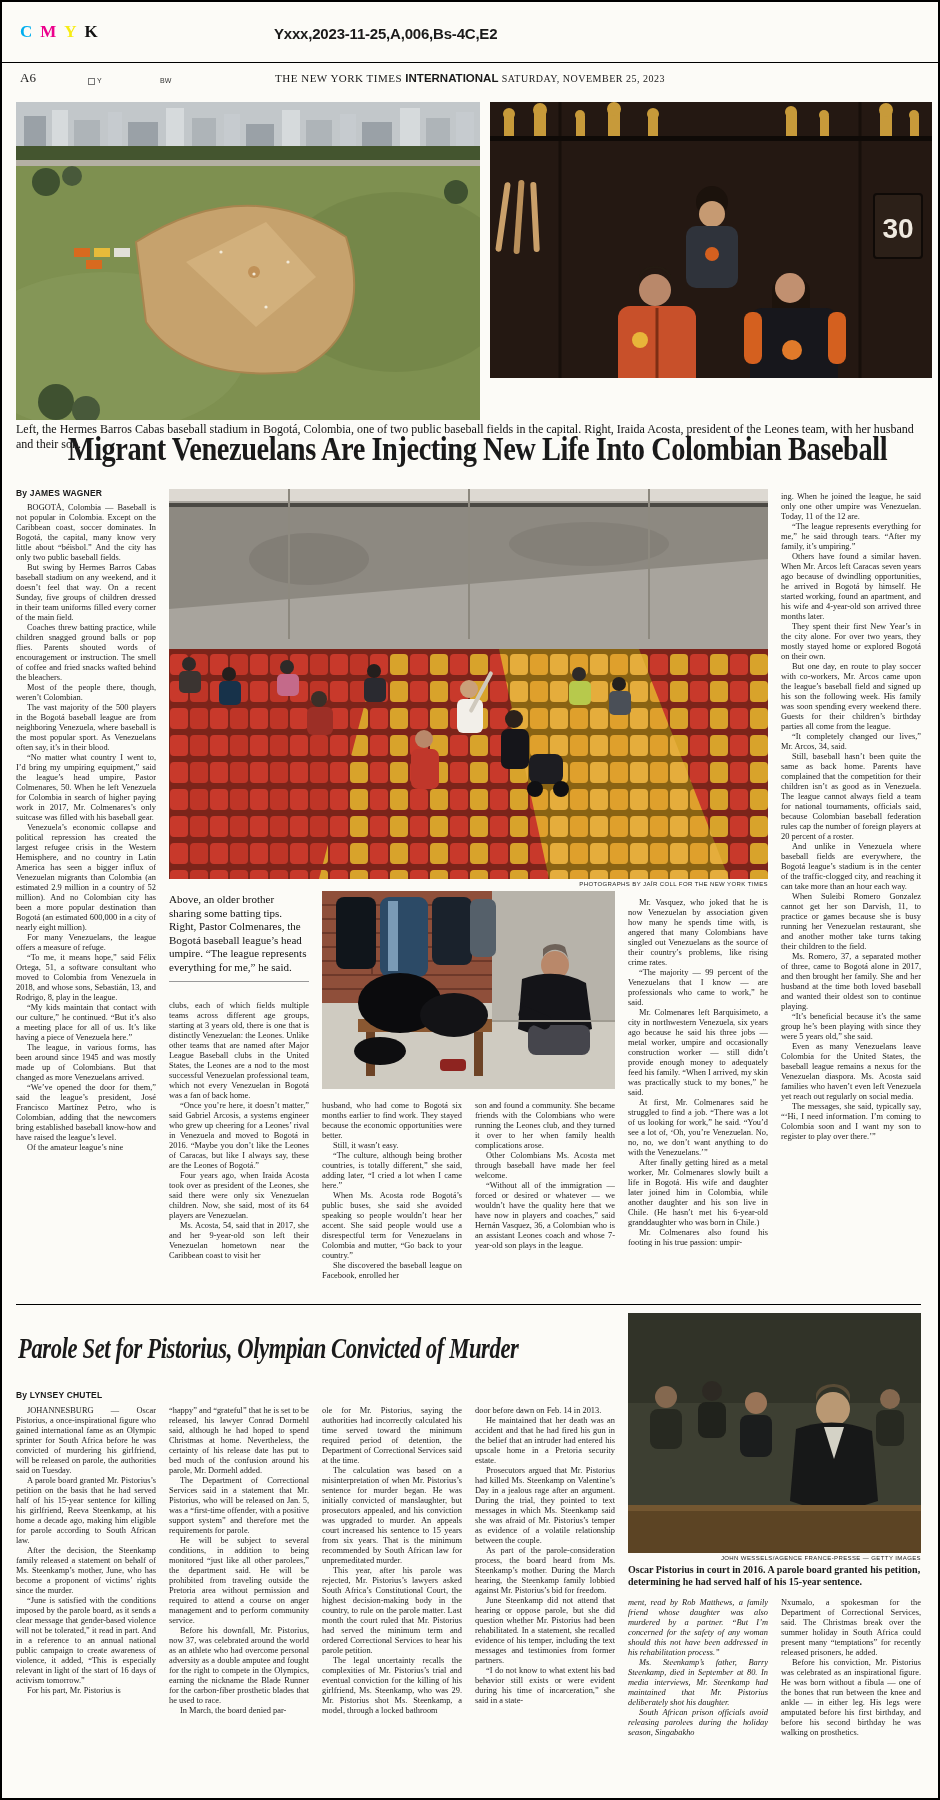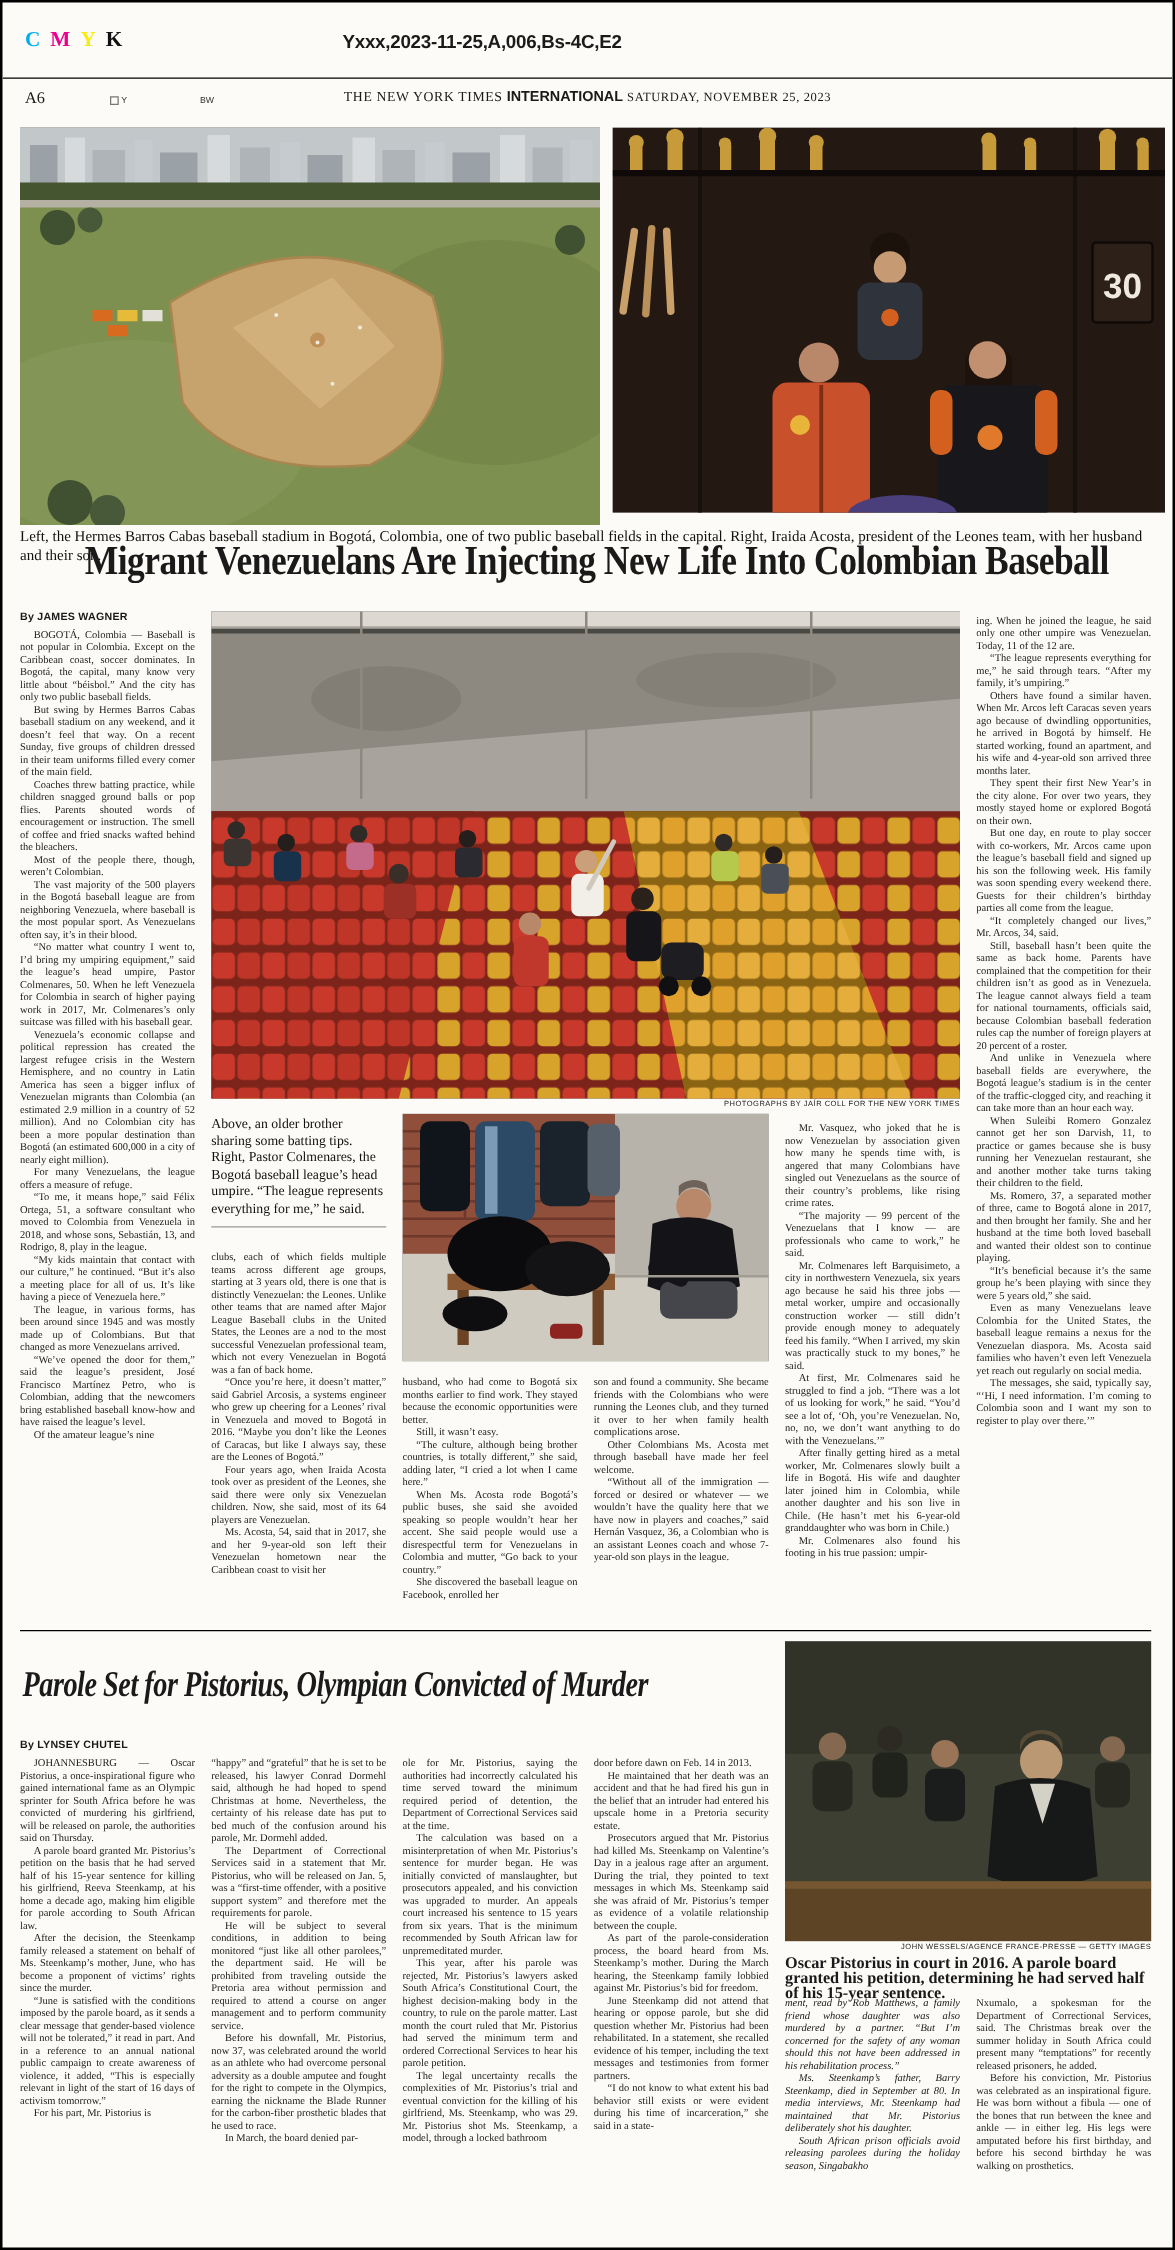--- a/index.html
+++ b/index.html
@@ -22,21 +22,21 @@
   .mast .date{font-size:10px;}
   
   .photo{position:absolute;overflow:hidden;background:#888;}
   .photo svg{display:block;}
   
   .caption-strip{position:absolute;left:14px;top:420px;width:905px;font-size:12px;color:#111;}
   .credit{position:absolute;font-family:"Liberation Sans",sans-serif;font-size:6px;
           letter-spacing:0.4px;color:#222;text-align:right;text-transform:uppercase;}
   .inline-cap{position:absolute;left:167px;top:891px;width:140px;font-size:11px;line-height:13.6px;
               border-bottom:1px solid #999;padding-bottom:6px;color:#111;}
-  .photo-cap{position:absolute;left:626px;top:1562px;width:293px;font-size:13px;line-height:12px;font-weight:bold;font-family:Liberation Serif, serif;}
+  .photo-cap{position:absolute;left:626px;top:1562px;width:293px;font-size:10px;line-height:12px;font-weight:bold;font-family:Liberation Serif, serif;}
   
   .headline-a1{position:absolute;left:0;top:429px;width:940px;text-align:center;font-size:33px;
                font-weight:bold;white-space:nowrap;transform:scaleX(0.86);letter-spacing:-0.5px;}
   .headline-a2{position:absolute;left:16px;top:1330px;font-size:29px;font-weight:bold;font-style:italic;
                white-space:nowrap;transform:scaleX(0.78);transform-origin:left;letter-spacing:-0.5px;}
   .byline{position:absolute;width:140px;font-family:"Liberation Sans",sans-serif;
           font-weight:bold;font-size:8.5px;letter-spacing:0.2px;}
   
   .col{position:absolute;width:140px;text-align:justify;font-size:8.4px;line-height:10px;
        overflow:hidden;-webkit-hyphens:auto;hyphens:auto;}
@@ -99,21 +99,21 @@
         <circle cx="250" cy="205" r="1.6" fill="#f2ead8"></circle>
       <rect x="58" y="146" width="16" height="9" fill="#d86a1f"></rect>
         <rect x="78" y="146" width="16" height="9" fill="#e7bb3a"></rect>
         <rect x="98" y="146" width="16" height="9" fill="#e2e0d8"></rect>
         <rect x="70" y="158" width="16" height="9" fill="#d86a1f"></rect>
       <circle cx="40" cy="300" r="18" fill="#3f5130"></circle>
         <circle cx="70" cy="308" r="14" fill="#48593a"></circle>
     </svg>
   </div>
 
-  <div class="photo" style="left:488px;top:100px;width:442px;height:308px;">
+  <div class="photo" style="left:488px;top:100px;width:442px;height:276px;">
     <svg width="442" height="318" viewBox="0 0 442 318">
       <rect width="442" height="318" fill="#241812"></rect>
       <line x1="70" y1="0" x2="70" y2="318" stroke="#170f0a" stroke-width="3"></line>
       <line x1="370" y1="0" x2="370" y2="318" stroke="#170f0a" stroke-width="3"></line>
       <rect y="34" width="442" height="5" fill="#0f0a07"></rect>
       <g fill="#c79a3a">
         <rect x="14" y="12" width="10" height="22"></rect>
           <circle cx="19" cy="12" r="6"></circle>
         <rect x="44" y="8" width="12" height="26"></rect>
           <circle cx="50" cy="8" r="7"></circle>
@@ -344,21 +344,21 @@
       <polygon points="196,114 216,114 206,146" fill="#e8e4da"></polygon>
       <rect y="192" width="293" height="48" fill="#5f4222"></rect>
       <rect y="192" width="293" height="6" fill="#7a5830"></rect>
       <rect width="293" height="240" fill="#46523a" opacity="0.12"></rect>
     </svg>
   </div>
   <div class="credit" style="left:626px;top:1553px;width:293px;">JOHN WESSELS/AGENCE FRANCE-PRESSE — GETTY IMAGES</div>
   <div class="photo-cap">Oscar Pistorius in court in 2016. A parole board granted his petition, determining he had served half of his 15-year sentence.</div>
 
   <div class="col" style="left:14px;top:1404px;height:392px;">
-      <p>JOHANNESBURG — Oscar Pistorius, a once-inspirational figure who gained international fame as an Olympic sprinter for South Africa before he was convicted of murdering his girlfriend, will be released on parole, the authorities said on Thursday.</p>
+      <p>JOHANNESBURG — Oscar Pistorius, a once-inspirational figure who gained international fame as an Olympic sprinter for South Africa before he was convicted of murdering his girlfriend, will be released on parole, the authorities said on Tuesday.</p>
       <p>A parole board granted Mr. Pistorius’s petition on the basis that he had served half of his 15-year sentence for killing his girlfriend, Reeva Steenkamp, at his home a decade ago, making him eligible for parole according to South African law.</p>
       <p>After the decision, the Steenkamp family released a statement on behalf of Ms. Steenkamp’s mother, June, who has become a proponent of victims’ rights since the murder.</p>
       <p>“June is satisfied with the conditions imposed by the parole board, as it sends a clear message that gender-based violence will not be tolerated,” it read in part. And in a reference to an annual national public campaign to create awareness of violence, it added, “This is especially relevant in light of the start of 16 days of activism tomorrow.”</p>
       <p>For his part, Mr. Pistorius is</p>
     </div>
   <div class="col flush" style="left:167px;top:1404px;height:392px;">
       <p>“happy” and “grateful” that he is set to be released, his lawyer Conrad Dormehl said, although he had hoped to spend Christmas at home. Nevertheless, the certainty of his release date has put to bed much of the confusion around his parole, Mr. Dormehl added.</p>
       <p>The Department of Correctional Services said in a statement that Mr. Pistorius, who will be released on Jan. 5, was a “first-time offender, with a positive support system” and therefore met the requirements for parole.</p>
       <p>He will be subject to several conditions, in addition to being monitored “just like all other parolees,” the department said. He will be prohibited from traveling outside the Pretoria area without permission and required to attend a course on anger management and to perform community service.</p>
       <p>Before his downfall, Mr. Pistorius, now 37, was celebrated around the world as an athlete who had overcome personal adversity as a double amputee and fought for the right to compete in the Olympics, earning the nickname the Blade Runner for the carbon-fiber prosthetic blades that he used to race.</p>

